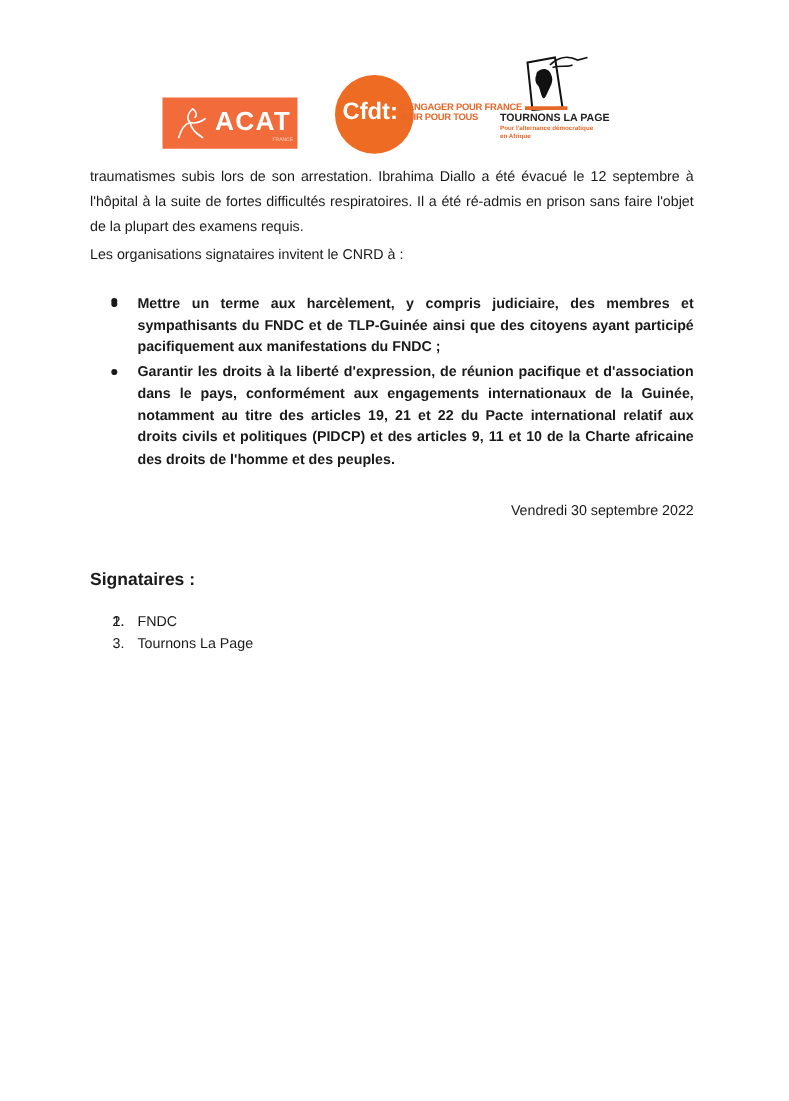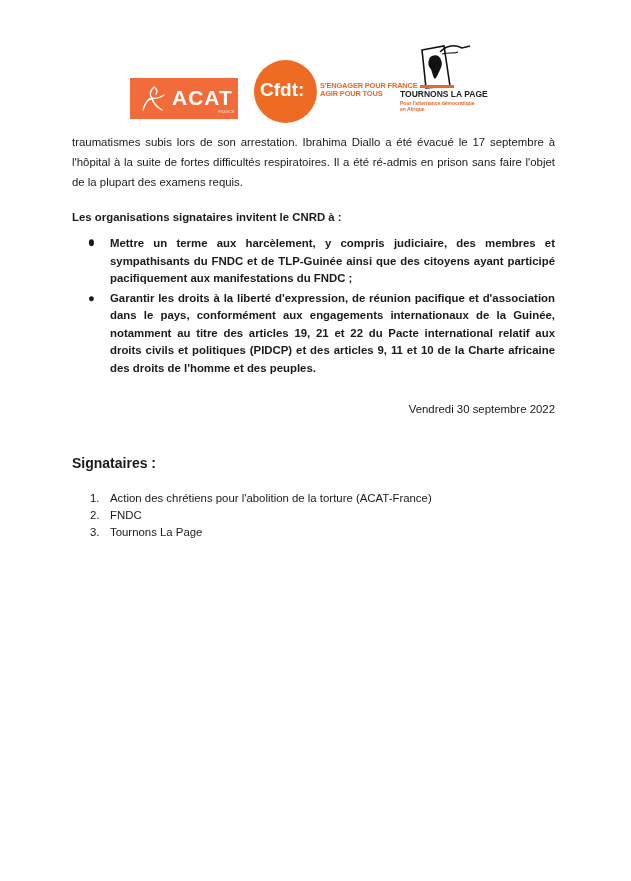--- a/index.html
+++ b/index.html
@@ -3,31 +3,31 @@
 <meta charset="utf-8">
 <style>
   html, body { margin:0; padding:0; background:#ffffff; }
   body { width:631px; height:881px; position:relative; overflow:hidden;
          font-family:"Liberation Sans", sans-serif; color:#1a1a1a; }
   .logos { position:absolute; top:40px; left:0; width:631px; height:90px; }
   .acat { position:absolute; left:130px; top:38px; width:108px; height:41px; background:#f26b3a; }
   .acat .bird { position:absolute; left:10px; top:7px; width:26px; height:28px; }
   .acat .name { position:absolute; left:42px; top:8px; color:#fff; font-weight:bold; font-size:21px; letter-spacing:1px; }
   .acat .sub { position:absolute; left:88px; top:31px; color:#fbd3c2; font-size:4px; }
-  .cfdt-circle { position:absolute; left:254px; top:20px; width:63px; height:63px; border-radius:50%; background:#ee6b23; }
+  .cfdt-circle { position:absolute; left:268px; top:20px; width:63px; height:63px; border-radius:50%; background:#ee6b23; }
   .cfdt-circle .name { position:absolute; left:6px; top:19px; color:#fff; font-weight:bold; font-size:19px; }
   .cfdt-slogan { position:absolute; left:320px; top:42px; color:#e8672a; font-size:7.5px; line-height:8px; font-weight:bold; font-stretch:condensed; letter-spacing:-0.2px; }
   .tlp { position:absolute; left:398px; top:0px; width:100px; height:90px; }
   .tlp svg { position:absolute; left:12px; top:2px; }
   .tlp .name { position:absolute; left:2px; top:49px; font-weight:bold; font-size:8.5px; color:#222; white-space:nowrap; }
   .tlp .sub { position:absolute; left:2px; top:60px; font-size:5px; line-height:6px; color:#e8672a; font-weight:bold; white-space:nowrap; }
 
   .body { position:absolute; left:72px; top:0; width:483px; font-family:"Liberation Sans", sans-serif; font-size:11.4px; color:#1a1a1a; }
   .p1 { position:absolute; top:132px; left:0; width:483px; line-height:20px; text-align:justify; }
-  .intro { position:absolute; top:211px; left:0; font-weight:bold; }
+  .intro { position:absolute; top:198px; left:0; font-weight:normal; }
   ul.demands { position:absolute; top:233px; left:0; width:483px; margin:0; padding:0; list-style:none; }
   ul.demands li { position:relative; padding-left:38px; font-weight:bold; line-height:17.5px; text-align:justify; margin-bottom:2px; }
   ul.demands li .bullet { position:absolute; left:16px; top:0; }
   .date { position:absolute; top:403px; right:0; }
   .sig-title { position:absolute; top:455px; left:0; font-weight:bold; font-size:14px; }
   ol.sig { position:absolute; top:490px; left:0; margin:0; padding:0; list-style:none; }
   ol.sig li { line-height:17px; position:relative; padding-left:38px; }
   ol.sig li .num { position:absolute; left:18px; }
 </style>
 </head>
@@ -60,21 +60,21 @@
     </svg>
     <span class="name">TOURNONS LA PAGE</span>
     <div class="sub">
       <div>Pour l'alternance démocratique</div>
       <div>en Afrique</div>
     </div>
   </div>
 </div>
 
 <div class="body">
-  <p class="p1" style="margin:0">traumatismes subis lors de son arrestation. Ibrahima Diallo a été évacué le 17 septembre à l'hôpital à la suite de fortes difficultés respiratoires. Il a été ré-admis en prison sans faire l'objet de la plupart des examens requis.</p>
+  <p class="p1" style="margin:0">traumatismes subis lors de son arrestation. Ibrahima Diallo a été évacué le 12 septembre à l'hôpital à la suite de fortes difficultés respiratoires. Il a été ré-admis en prison sans faire l'objet de la plupart des examens requis.</p>
 
   <div class="intro">Les organisations signataires invitent le CNRD à :</div>
 
   <ul class="demands">
     <li>
       <span class="bullet">●</span>
     </li>
     <li>
       <span class="bullet">●</span>
       <span>Mettre un terme aux harcèlement, y compris judiciaire, des membres et sympathisants du FNDC et de TLP-Guinée ainsi que des citoyens ayant participé pacifiquement aux manifestations du FNDC ;</span>
@@ -85,21 +85,20 @@
     </li>
   </ul>
 
   <div class="date">Vendredi 30 septembre 2022</div>
 
   <div class="sig-title">Signataires :</div>
 
   <ol class="sig">
     <li>
       <span class="num">1.</span>
-      <span>Action des chrétiens pour l'abolition de la torture (ACAT-France)</span>
     </li>
     <li>
       <span class="num">2.</span>
       <span>FNDC</span>
     </li>
     <li>
       <span class="num">3.</span>
       <span>Tournons La Page</span>
     </li>
   </ol>

